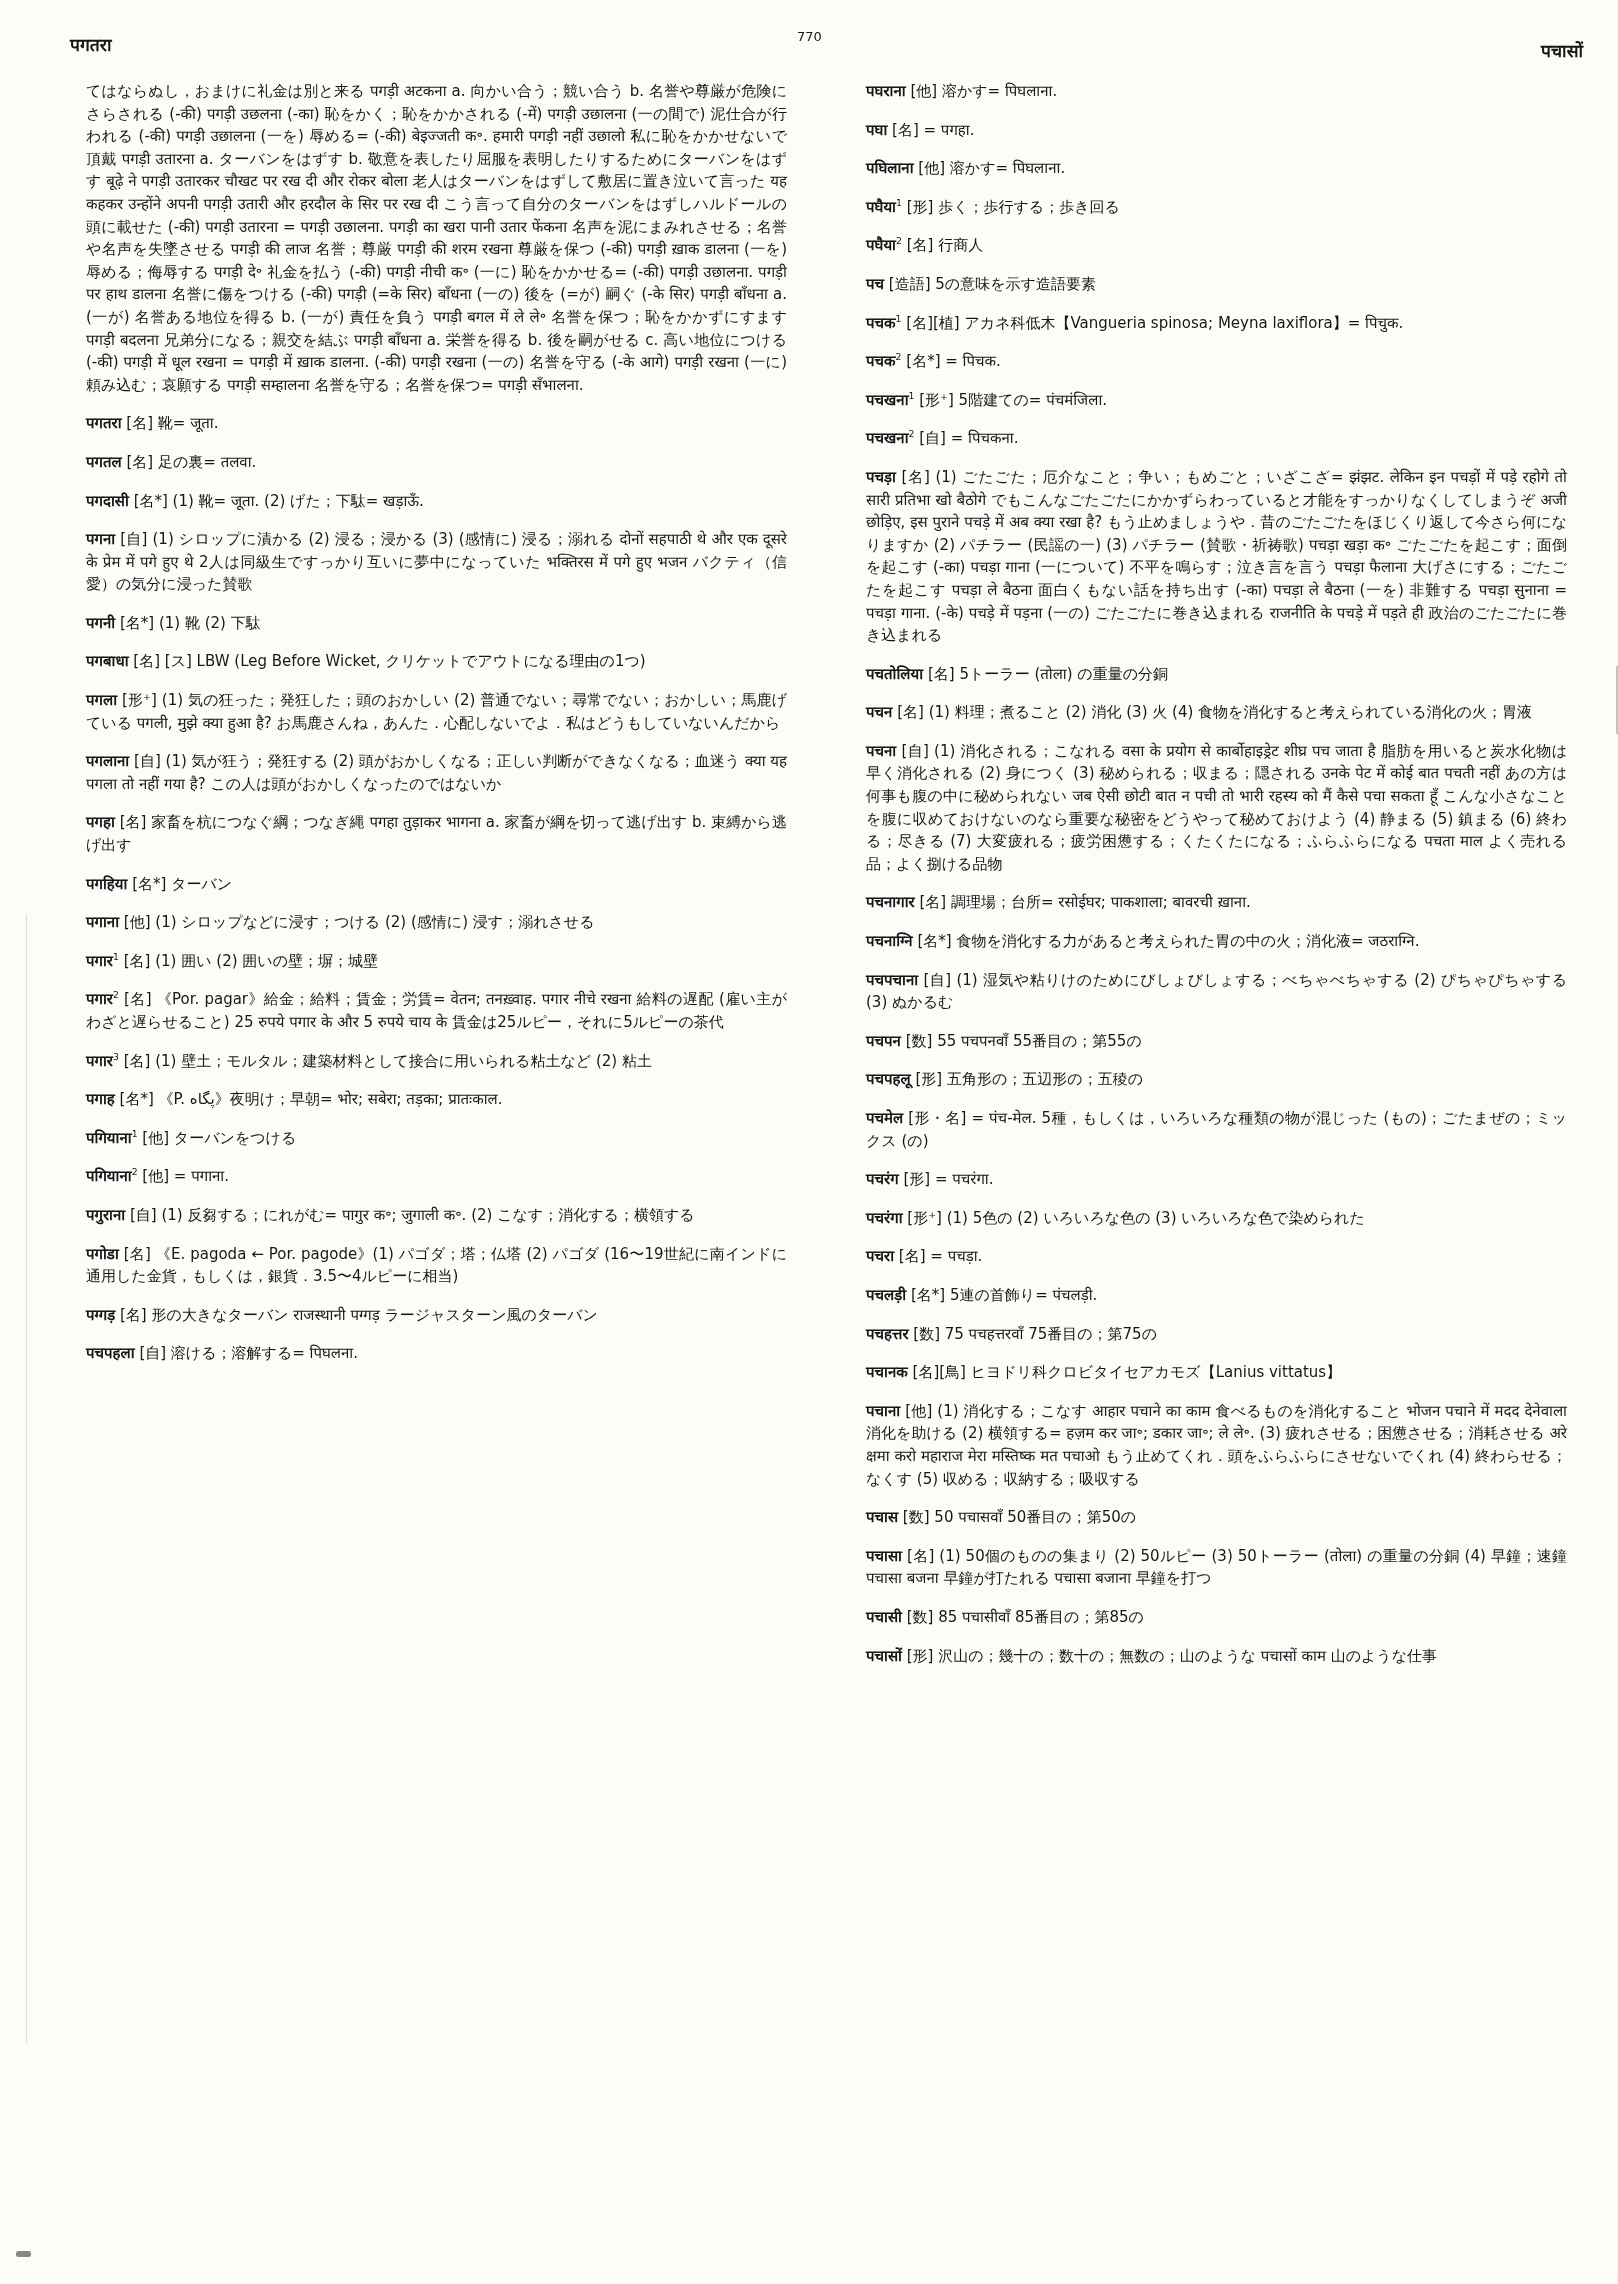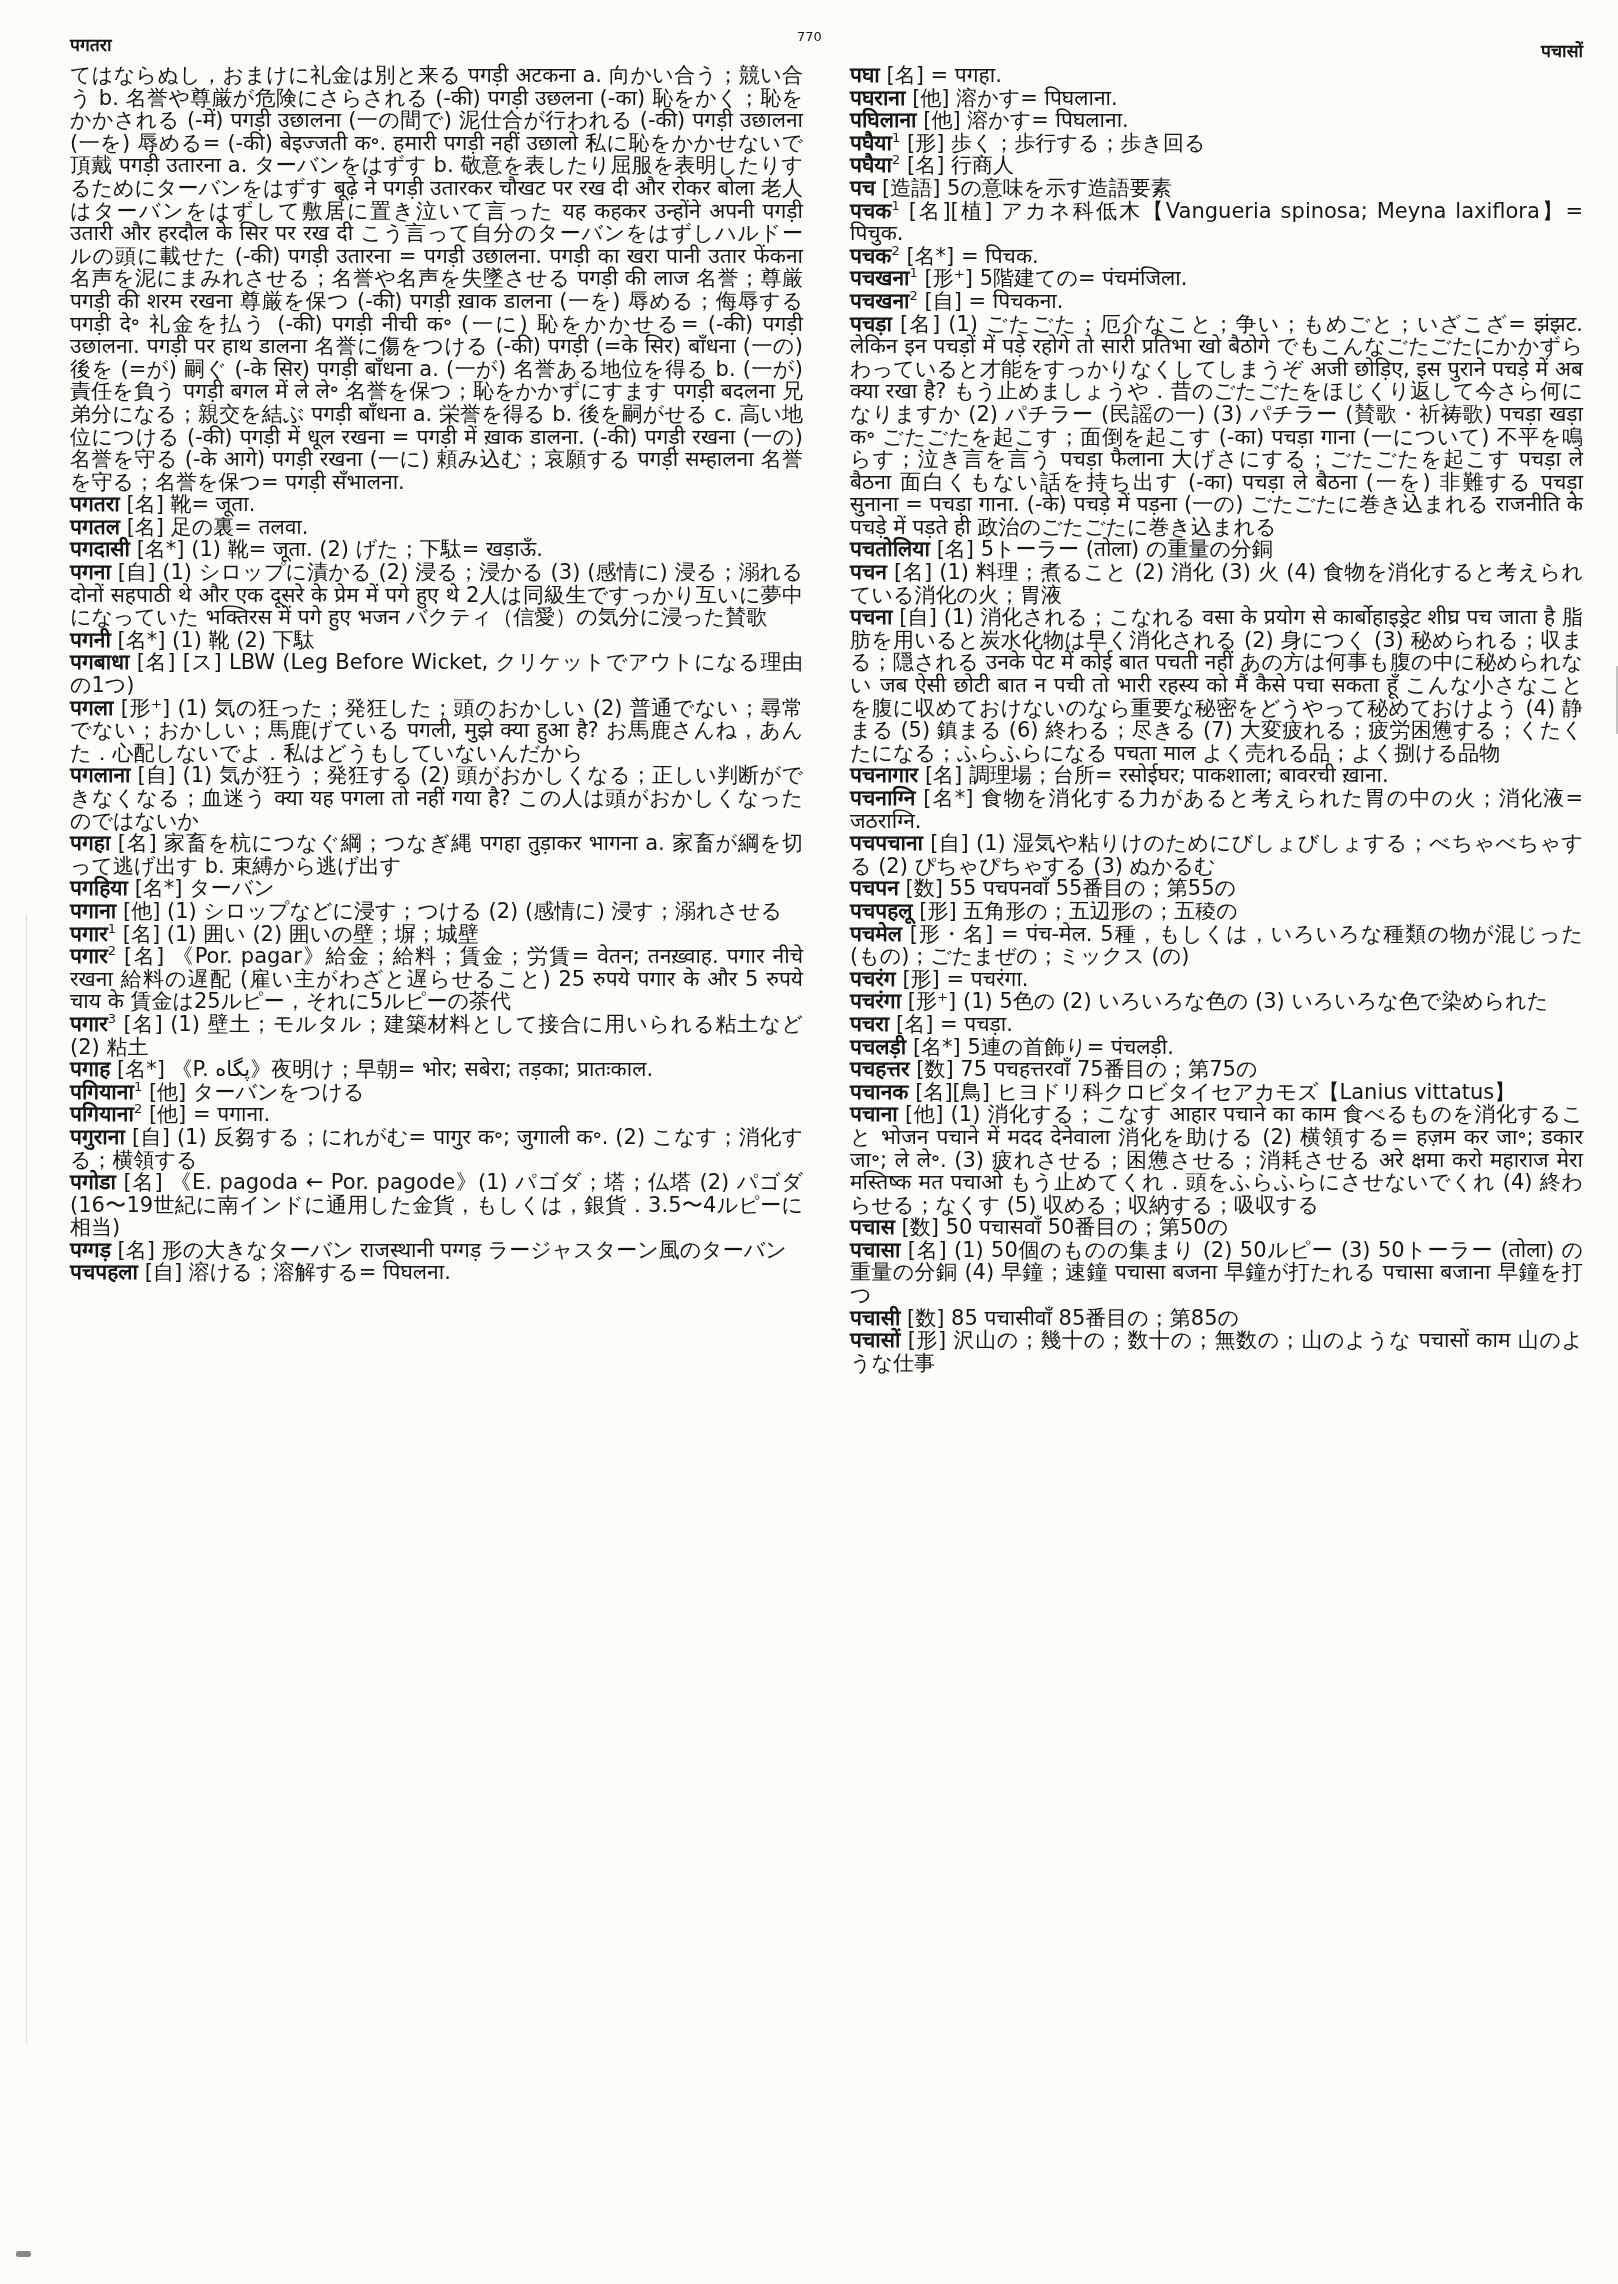--- a/index.html
+++ b/index.html
@@ -30,22 +30,22 @@
   }
   .columns {
     position: absolute;
     top: 64px;
     left: 70px;
     display: flex;
     gap: 47px;
   }
   .col { width: 733px; }
   .entry {
-    margin: 0;
-    font-size: 21px;
+    margin: 16px;
+    font-size: 15px;
     line-height: 22.6px;
     text-align: justify;
     word-break: break-word;
   }
   .entry b { font-weight: bold; }
   .entry sup { font-size: 0.62em; line-height: 0; }
   .scan-line {
     position: absolute;
     left: 26px; top: 914px;
     width: 1.1px; height: 1129px;
@@ -91,22 +91,22 @@
       <p class="entry"><b>पगार</b><sup>3</sup> <span>[名] (1) 壁土；モルタル；建築材料として接合に用いられる粘土など (2) 粘土</span></p>
       <p class="entry"><b>पगाह</b> <span>[名*] 《P. پگاه》夜明け；早朝= भोर; सबेरा; तड़का; प्रातःकाल.</span></p>
       <p class="entry"><b>पगियाना</b><sup>1</sup> <span>[他] ターバンをつける</span></p>
       <p class="entry"><b>पगियाना</b><sup>2</sup> <span>[他] = पगाना.</span></p>
       <p class="entry"><b>पगुराना</b> <span>[自] (1) 反芻する；にれがむ= पागुर क॰; जुगाली क॰. (2) こなす；消化する；横領する</span></p>
       <p class="entry"><b>पगोडा</b> <span>[名] 《E. pagoda ← Por. pagode》(1) パゴダ；塔；仏塔 (2) パゴダ (16〜19世紀に南インドに通用した金貨，もしくは，銀貨．3.5〜4ルピーに相当)</span></p>
       <p class="entry"><b>पग्गड़</b> <span>[名] 形の大きなターバン राजस्थानी पग्गड़ ラージャスターン風のターバン</span></p>
       <p class="entry"><b>पचपहला</b> <span>[自] 溶ける；溶解する= पिघलना.</span></p>
     </div>
   <div class="col">
+      <p class="entry"><b>पघराना</b> <span>[他] 溶かす= पिघलाना.</span></p>
       <p class="entry"><b>पघा</b> <span>[名] = पगहा.</span></p>
-      <p class="entry"><b>पघराना</b> <span>[他] 溶かす= पिघलाना.</span></p>
       <p class="entry"><b>पघिलाना</b> <span>[他] 溶かす= पिघलाना.</span></p>
       <p class="entry"><b>पघैया</b><sup>1</sup> <span>[形] 歩く；歩行する；歩き回る</span></p>
       <p class="entry"><b>पघैया</b><sup>2</sup> <span>[名] 行商人</span></p>
       <p class="entry"><b>पच</b> <span>[造語] 5の意味を示す造語要素</span></p>
       <p class="entry"><b>पचक</b><sup>1</sup> <span>[名][植] アカネ科低木【Vangueria spinosa; Meyna laxiflora】= पिचुक.</span></p>
       <p class="entry"><b>पचक</b><sup>2</sup> <span>[名*] = पिचक.</span></p>
       <p class="entry"><b>पचखना</b><sup>1</sup> <span>[形⁺] 5階建ての= पंचमंजिला.</span></p>
       <p class="entry"><b>पचखना</b><sup>2</sup> <span>[自] = पिचकना.</span></p>
       <p class="entry"><b>पचड़ा</b> <span>[名] (1) ごたごた；厄介なこと；争い；もめごと；いざこざ= झंझट.  लेकिन इन पचड़ों में पड़े रहोगे तो सारी प्रतिभा खो बैठोगे でもこんなごたごたにかかずらわっていると才能をすっかりなくしてしまうぞ अजी छोड़िए, इस पुराने पचड़े में अब क्या रखा है? もう止めましょうや．昔のごたごたをほじくり返して今さら何になりますか (2) パチラー (民謡の一) (3) パチラー (賛歌・祈祷歌) पचड़ा खड़ा क॰ ごたごたを起こす；面倒を起こす (-का) पचड़ा गाना (一について) 不平を鳴らす；泣き言を言う पचड़ा फैलाना 大げさにする；ごたごたを起こす पचड़ा ले बैठना 面白くもない話を持ち出す (-का) पचड़ा ले बैठना (一を) 非難する पचड़ा सुनाना = पचड़ा गाना. (-के) पचड़े में पड़ना (一の) ごたごたに巻き込まれる राजनीति के पचड़े में पड़ते ही 政治のごたごたに巻き込まれる</span></p>
       <p class="entry"><b>पचतोलिया</b> <span>[名] 5トーラー (तोला) の重量の分銅</span></p>

